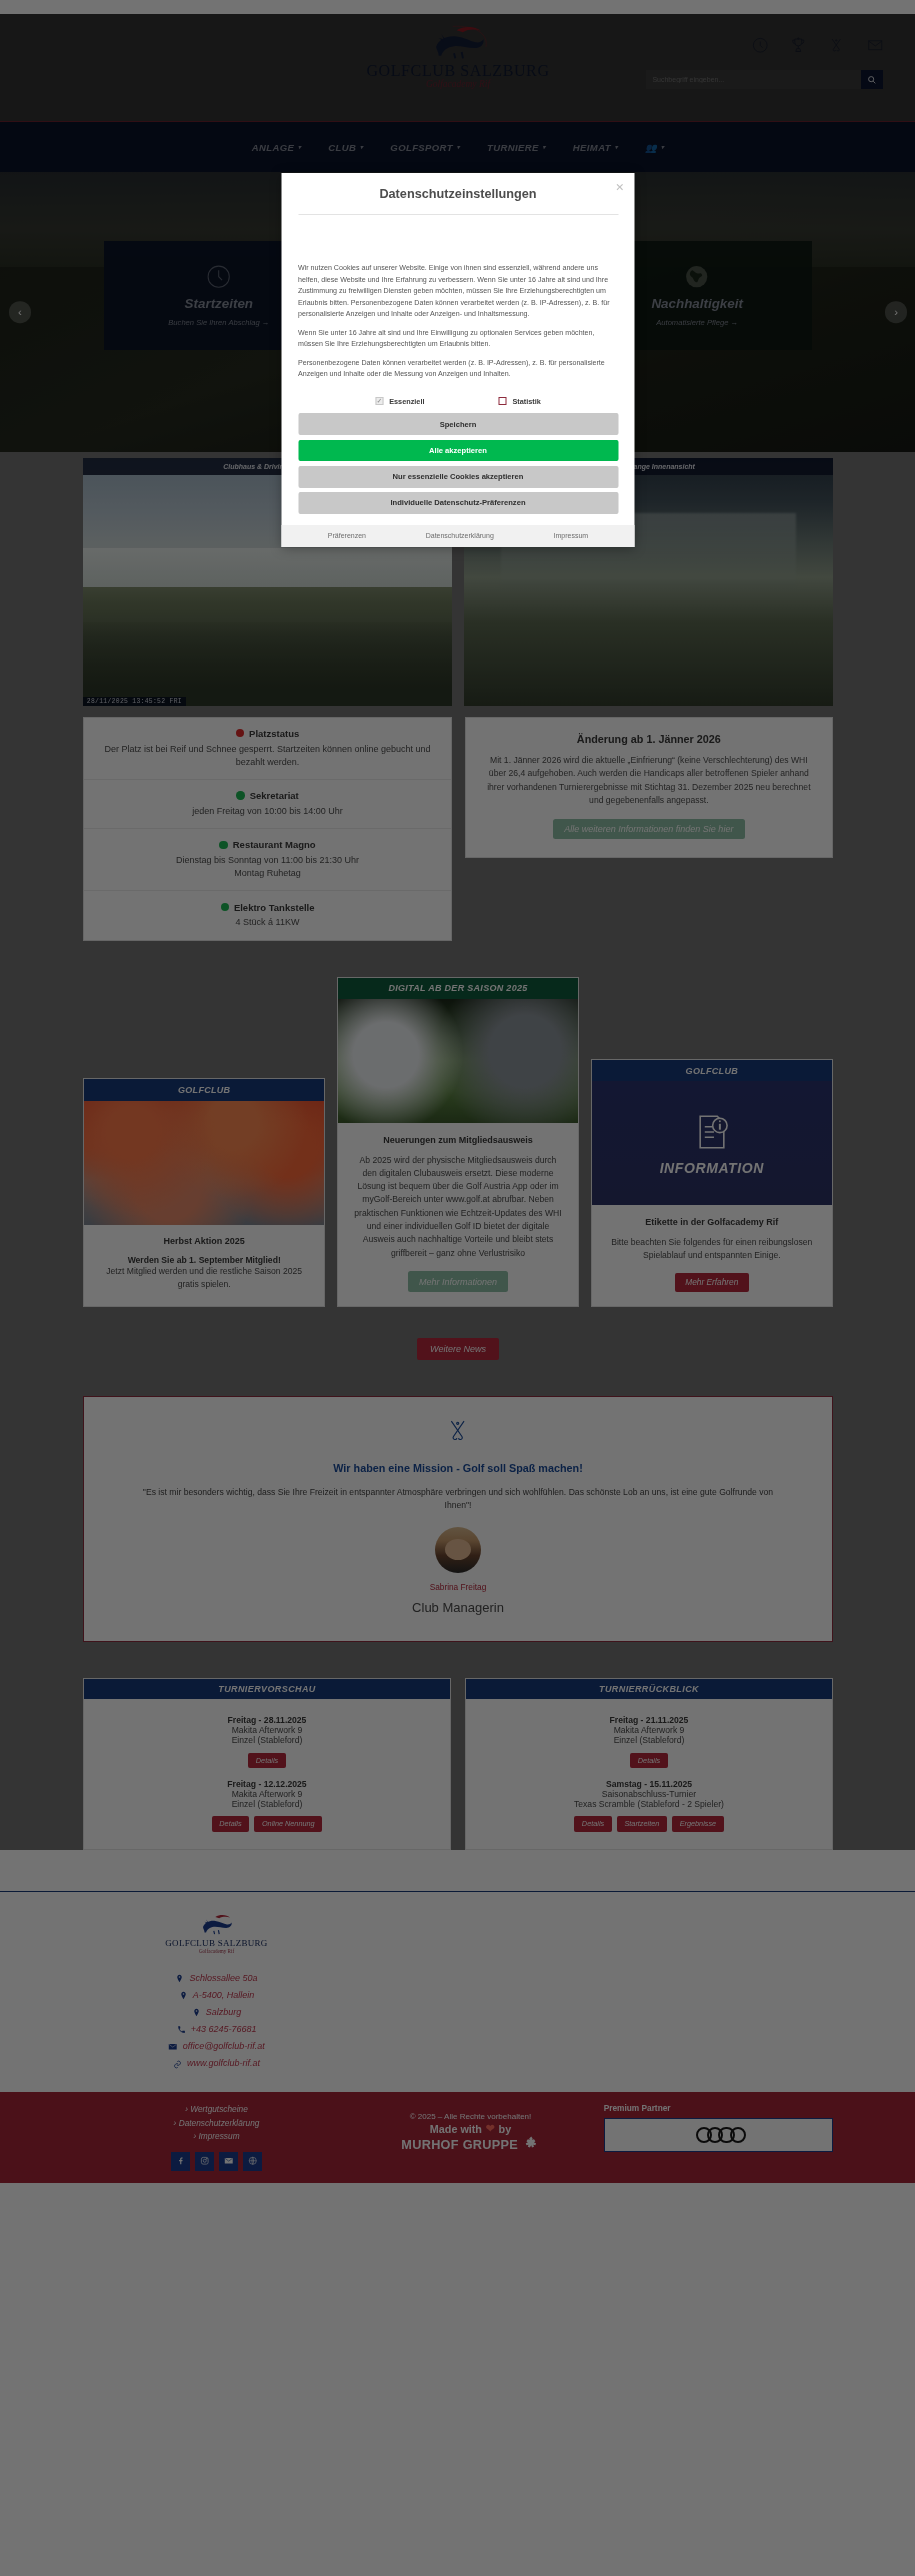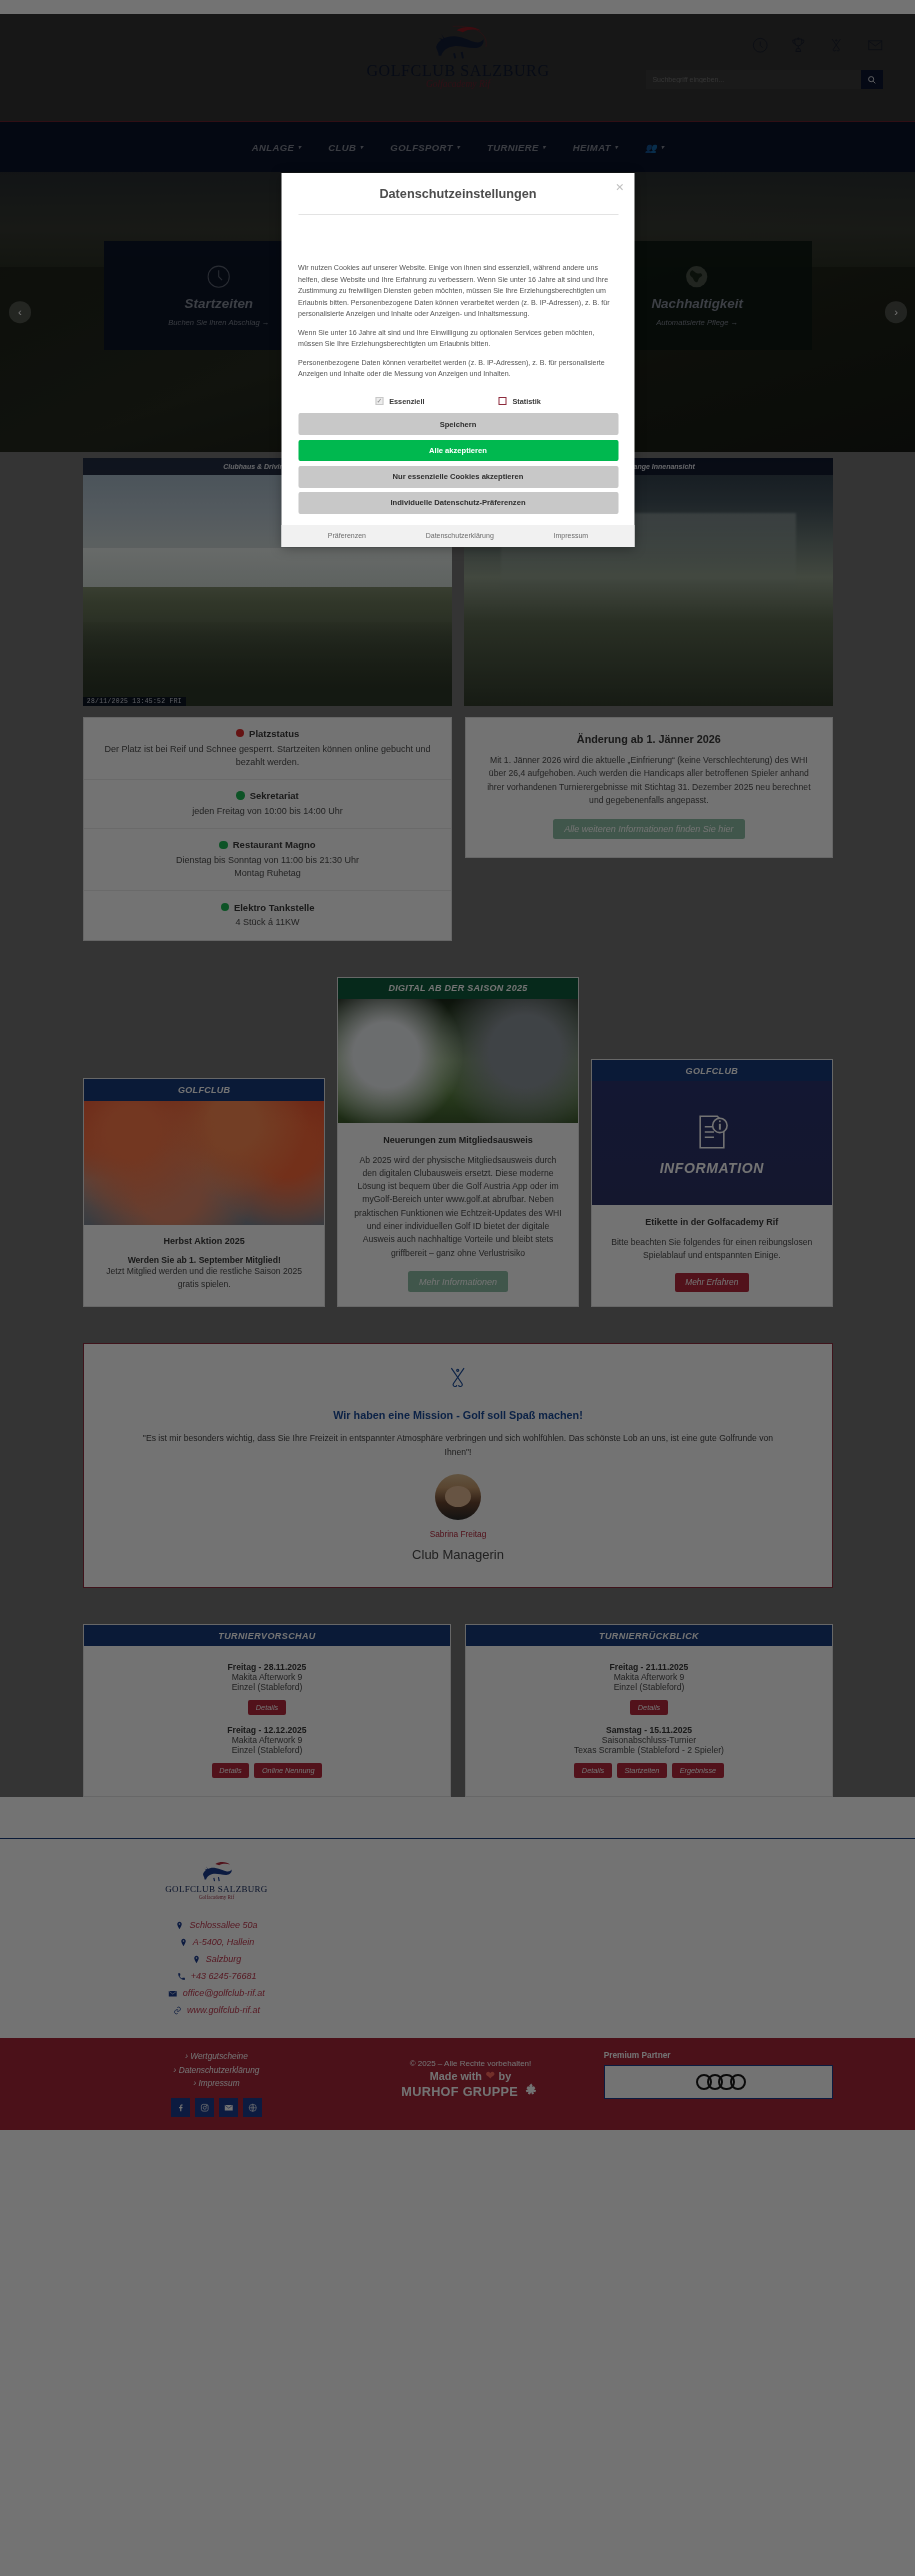--- a/index.html
+++ b/index.html
@@ -593,20 +593,23 @@
           </div>
         </div>
         <div class="card-body">
           <div class="card-head">Etikette in der Golfacademy Rif</div>
           <div class="card-text">Bitte beachten Sie folgendes für einen reibungslosen Spielablauf und entspannten Einige.</div>
           <button class="btn-red">Mehr Erfahren</button>
         </div>
       </div>
     </div>
 
+    <div class="weitere-wrap">
+      <button class="btn-red big">Weitere News</button>
+    </div>
 
     <section class="mission">
       <div class="mission-icon">
         <svg viewBox="0 0 24 24" width="25.4" height="25.4" fill="none" stroke="#1c4d9c" stroke-width="1.1">
           <path d="M6 3l10 14.5c.8 1.2.2 2.6-1.2 2.8-1 .2-1.8-.4-2-1.3"></path>
           <path d="M18 3L8 17.5c-.8 1.2-.2 2.6 1.2 2.8 1 .2 1.8-.4 2-1.3"></path>
           <circle cx="12" cy="5" r="1"></circle>
         </svg>
       </div>
       <div class="mission-title">Wir haben eine Mission - Golf soll Spaß machen!</div>

